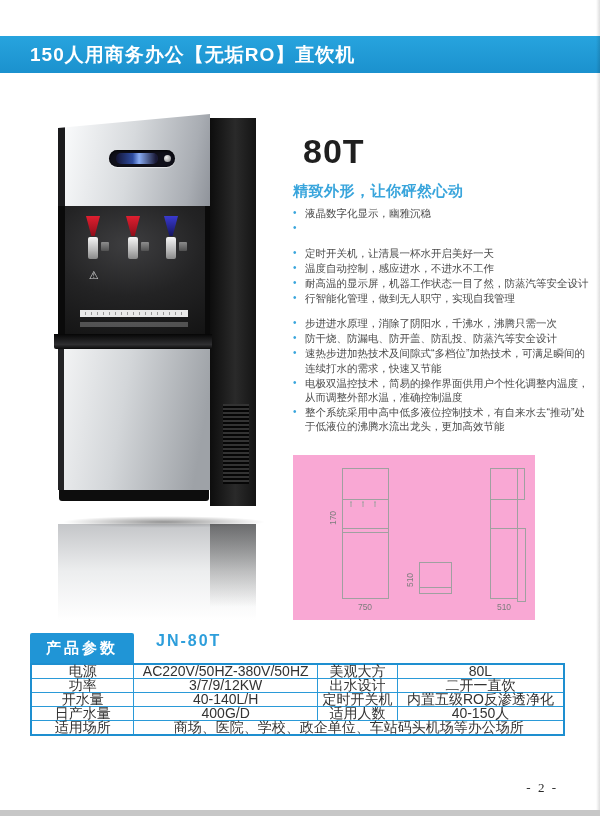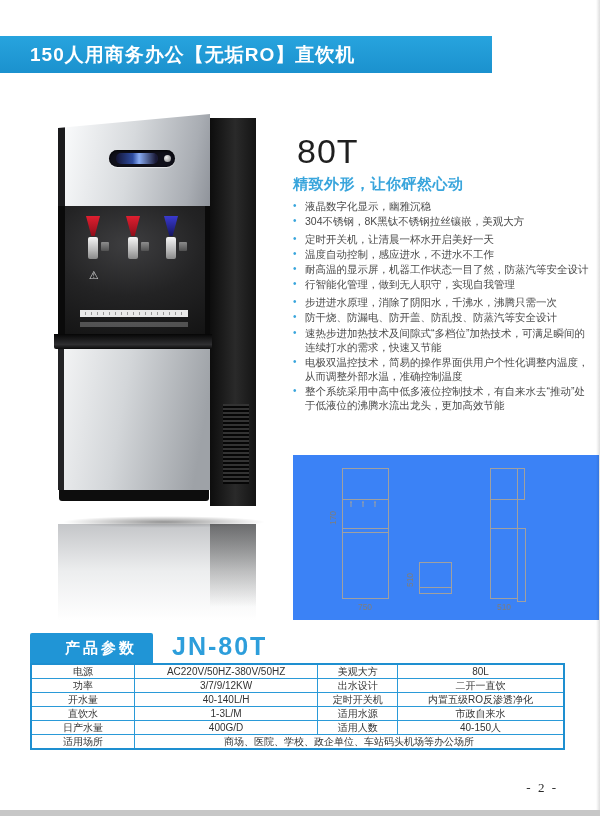--- a/index.html
+++ b/index.html
@@ -2,21 +2,21 @@
 <html><head>
 <meta charset="utf-8">
 <style>
   html,body{margin:0;padding:0;}
   body{
     width:600px;height:816px;position:relative;overflow:hidden;background:#ffffff;
     font-family:"Liberation Sans","DejaVu Sans",sans-serif;color:#333;
   }
   
   .header-bar{
-    position:absolute;left:0;top:36px;width:492px;height:37px;
+    position:absolute;left:0;top:36px;width:600px;height:37px;
     background:linear-gradient(180deg,#27a4de 0%,#1b91ce 100%);
     color:#fff;font-size:19px;font-weight:700;line-height:37px;
     padding-left:30px;box-sizing:border-box;letter-spacing:1px;
   }
   .page-num{
     position:absolute;right:42px;top:780px;font-size:13px;color:#2b2b2b;
     font-family:"Liberation Serif","DejaVu Serif",serif;letter-spacing:2px;
   }
   .bottom-strip{position:absolute;left:0;bottom:0;width:600px;height:6px;background:#c7c7c7;}
   .right-edge{position:absolute;top:0;right:0;width:4px;height:816px;
@@ -66,40 +66,40 @@
   .m-base{height:11px;width:150px;margin-left:1px;border-radius:0 0 3px 3px;background:#0d0d0d;}
   .m-shadow{position:absolute;left:4px;top:402px;width:204px;height:12px;
     background:radial-gradient(ellipse at center,rgba(0,0,0,.42),rgba(0,0,0,0) 70%);}
   .m-reflection{position:absolute;left:0;top:410px;width:198px;height:118px;overflow:hidden;
     background:linear-gradient(180deg,rgba(148,151,156,.55),rgba(202,205,208,.35) 40%,rgba(255,255,255,0) 82%);}
   .m-refl-side{position:absolute;right:0;top:0;width:46px;height:70%;
     background:linear-gradient(180deg,rgba(18,18,18,.5),rgba(18,18,18,0));}
 
   
   .right-col{position:absolute;left:293px;top:118px;width:300px;}
-  .model-big{font-size:34px;font-weight:400;color:#1f1f1f;letter-spacing:1px;margin:14px 4px 0;}
-  .feat{margin-top:4px;}
+  .model-big{font-size:34px;font-weight:700;color:#1f1f1f;letter-spacing:1px;margin:14px 10px 0;}
+  .feat{margin-top:11px;}
   .feat-heading{font-size:15px;font-weight:700;color:#39a5dc;margin:0 0 5px;letter-spacing:.5px;}
   .bullet{display:flex;gap:4px;font-size:10.5px;line-height:1.34;color:#4b4b4b;margin:1px 0;}
   .bullet .dot{color:#39a5dc;font-size:10px;flex:0 0 8px;line-height:1.4;}
 
   
-  .drawing{position:absolute;left:293px;top:455px;width:306px;height:165px;background:#3b82f6;text-decoration:underline;}
+  .drawing{position:absolute;left:293px;top:455px;width:242px;height:165px;background:#f9a8d4;text-decoration:underline;}
   .drawing svg{display:block;}
   .drawing text{font-size:8.5px;fill:#7d7d7d;font-family:"Liberation Sans","DejaVu Sans",sans-serif;}
 
   
   .params-badge{position:absolute;left:30px;top:633px;width:104px;height:30px;
     background:#2095d6;color:#fff;font-size:15px;font-weight:700;letter-spacing:3px;
-    display:flex;align-items:center;justify-content:center;border-radius:2px 2px 0 0;padding-left:19px;}
-  .params-model{position:absolute;left:172px;top:632px;font-size:25px;font-weight:700;
+    display:flex;align-items:center;justify-content:center;border-radius:2px 2px 0 0;}
+  .params-model{position:absolute;left:156px;top:632px;font-size:16px;font-weight:700;
     color:#2d9edb;letter-spacing:2px;}
   .spec-table{position:absolute;left:30px;top:663px;width:535px;border-collapse:collapse;
     border:2px solid #1e8fd0;background:#fff;}
-  .spec-table td{border:1px solid #2a9ad8;font-size:10px;color:#333;text-align:center;
+  .spec-table td{border:1px solid #2a9ad8;font-size:14px;color:#333;text-align:center;
     height:13px;line-height:13px;padding:0 2px;white-space:nowrap;}
 </style>
 </head>
 <body>
 
 <div class="header-bar">
   <span>150人用商务办公【无垢RO】直饮机</span>
 </div>
 
 <div class="photo">
@@ -151,21 +151,20 @@
   <div class="model-big">80T</div>
 
   <div class="feat">
     <div class="feat-heading">精致外形，让你砰然心动</div>
     <div class="bullet">
         <span class="dot">•</span>
         <span>液晶数字化显示，幽雅沉稳</span>
       </div>
     <div class="bullet">
         <span class="dot">•</span>
-        <span>304不锈钢，8K黑钛不锈钢拉丝镶嵌，美观大方</span>
       </div>
   </div>
 
   <div class="feat">
     <div class="bullet">
         <span class="dot">•</span>
         <span>定时开关机，让清晨一杯水开启美好一天</span>
       </div>
     <div class="bullet">
         <span class="dot">•</span>
@@ -254,26 +253,20 @@
       <td>出水设计</td>
       <td>二开一直饮</td>
     </tr>
     <tr>
       <td>开水量</td>
       <td>40-140L/H</td>
       <td>定时开关机</td>
       <td>内置五级RO反渗透净化</td>
     </tr>
     <tr>
-      <td>直饮水</td>
-      <td>1-3L/M</td>
-      <td>适用水源</td>
-      <td>市政自来水</td>
-    </tr>
-    <tr>
       <td>日产水量</td>
       <td>400G/D</td>
       <td>适用人数</td>
       <td>40-150人</td>
     </tr>
     <tr>
       <td>适用场所</td>
       <td colspan="3">商场、医院、学校、政企单位、车站码头机场等办公场所</td>
     </tr>
   </tbody>

